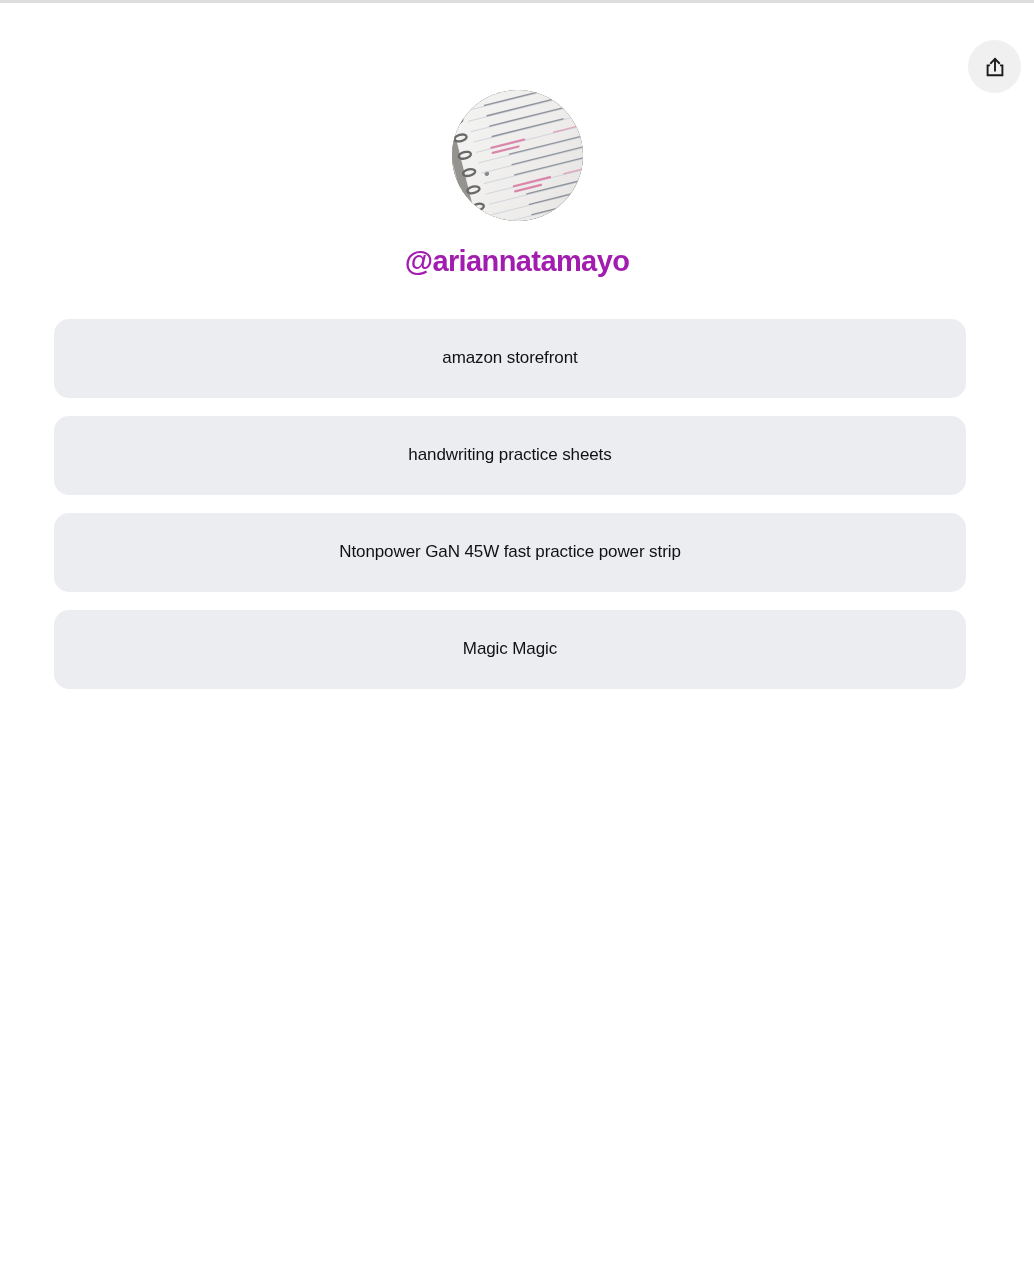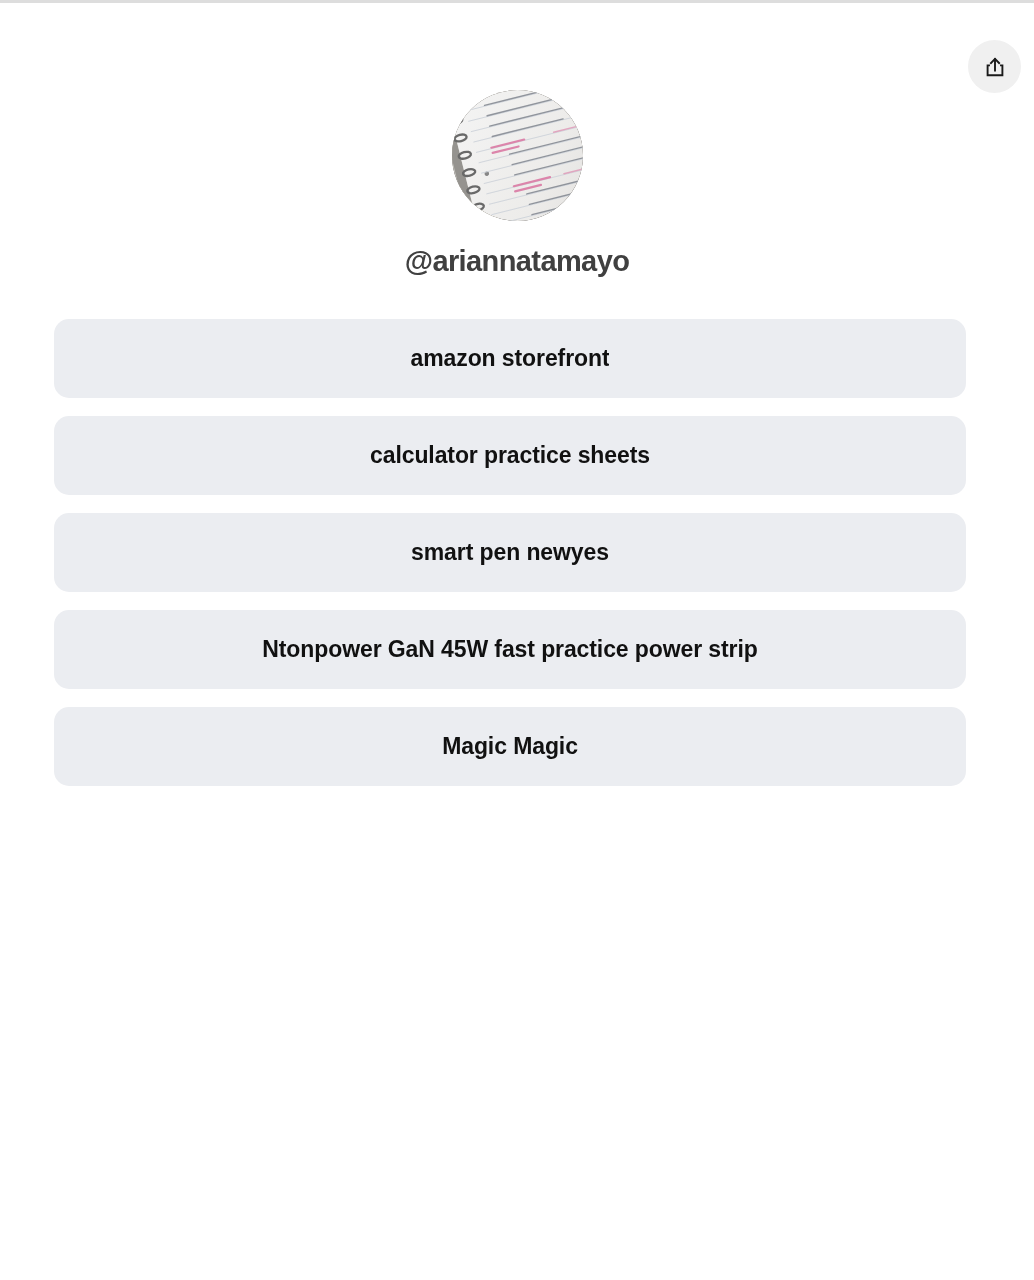--- a/index.html
+++ b/index.html
@@ -81,21 +81,21 @@
     width: 136%;
     height: 136%;
     transform: rotate(-14deg);
   }
 
   .username {
     margin-top: 25px;
     font-size: 29px;
     font-weight: 700;
     letter-spacing: -0.6px;
-    color: #404040;
+    color: #a21caf;
     text-align: center;
     line-height: 1.1;
     white-space: nowrap;
   }
 
   
   .links {
     position: absolute;
     top: 319px;
     left: 54px;
@@ -114,22 +114,22 @@
     display: flex;
     align-items: center;
     justify-content: center;
     text-align: center;
     padding: 4px 26px;
     cursor: pointer;
     font-family: "Liberation Sans", "DejaVu Sans", sans-serif;
   }
 
   .link-label {
-    font-size: 23px;
-    font-weight: 700;
+    font-size: 17px;
+    font-weight: 400;
     color: #111111;
     letter-spacing: -0.1px;
     line-height: 1.2;
     white-space: nowrap;
     overflow: hidden;
     text-overflow: ellipsis;
   }
 </style>
 </head>
 <body>
@@ -247,27 +247,24 @@
     <div class="username">@ariannatamayo</div>
   </div>
 
   <div class="links">
 
     <button class="link-button">
       <span class="link-label">amazon storefront</span>
     </button>
 
     <button class="link-button">
-      <span class="link-label">calculator practice sheets</span>
-    </button>
-
-
-    <button class="link-button">
-      <span class="link-label">smart pen newyes</span>
-    </button>
+      <span class="link-label">handwriting practice sheets</span>
+    </button>
+
+
 
 
     <button class="link-button">
       <span class="link-label">Ntonpower GaN 45W fast practice power strip</span>
     </button>
 
 
     <button class="link-button">
       <span class="link-label">Magic Magic</span>
     </button>

